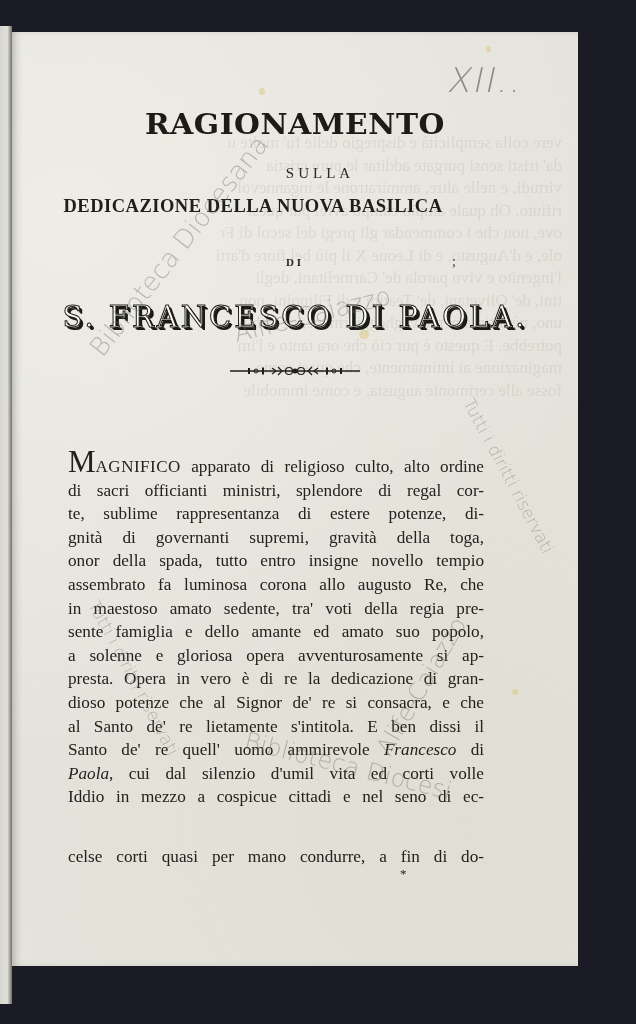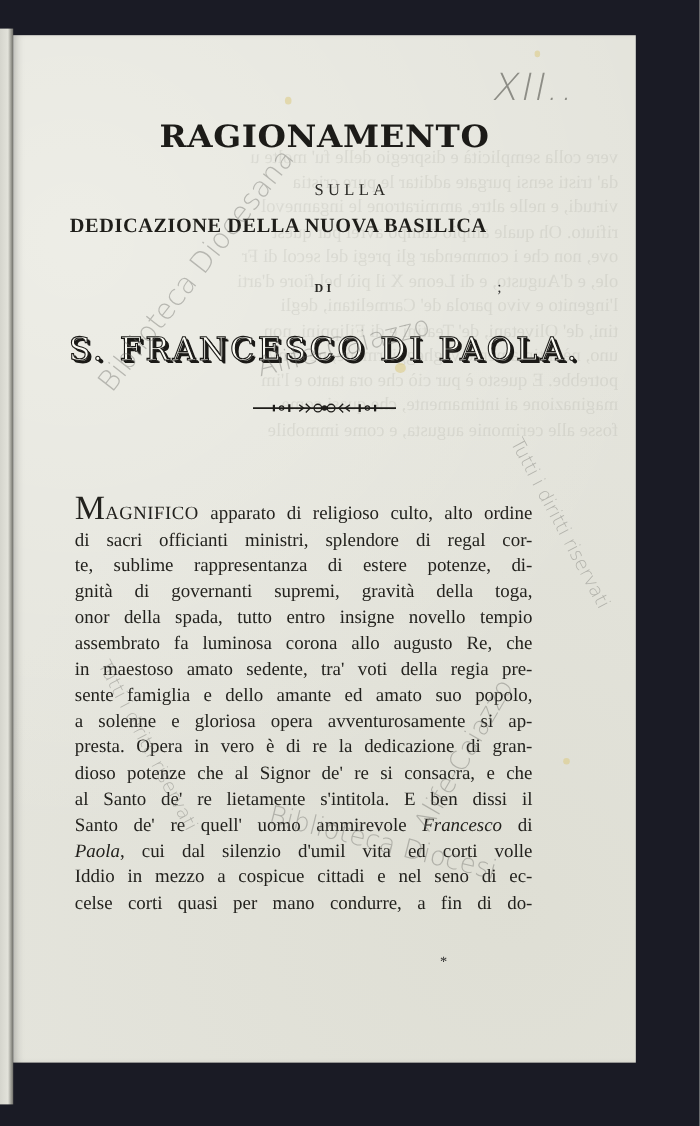--- a/index.html
+++ b/index.html
@@ -61,21 +61,21 @@
     }
     .ornament {
       position: absolute; left: 218px; top: 333px; width: 130px; height: 12px;
     }
     .body-text {
       position: absolute; left: 56px; top: 420px; width: 416px;
       font-size: 17.2px; line-height: 23.6px; color: #23221e;
       text-align: justify;
     }
     .body-text .line { display: block; white-space: nowrap; text-align: justify; text-align-last: justify; }
-    .body-text .line.last { text-align-last: justify; }
+    .body-text .line.last { text-align-last: justify; margin-top: 36px; }
     .dropcap { font-size: 31px; line-height: 20px; font-weight: normal; }
     .smallcaps { font-variant: small-caps; font-size: 17px; letter-spacing: 0.5px; }
     .it { font-style: italic; }
     .signature-mark {
       position: absolute; left: 388px; top: 834px; font-size: 13px; color: #222;
     }
     .watermark {
       position: absolute; color: rgba(110,110,105,0.42);
       font-family: "DejaVu Sans", sans-serif; font-weight: 200;
       white-space: nowrap; pointer-events: none;

